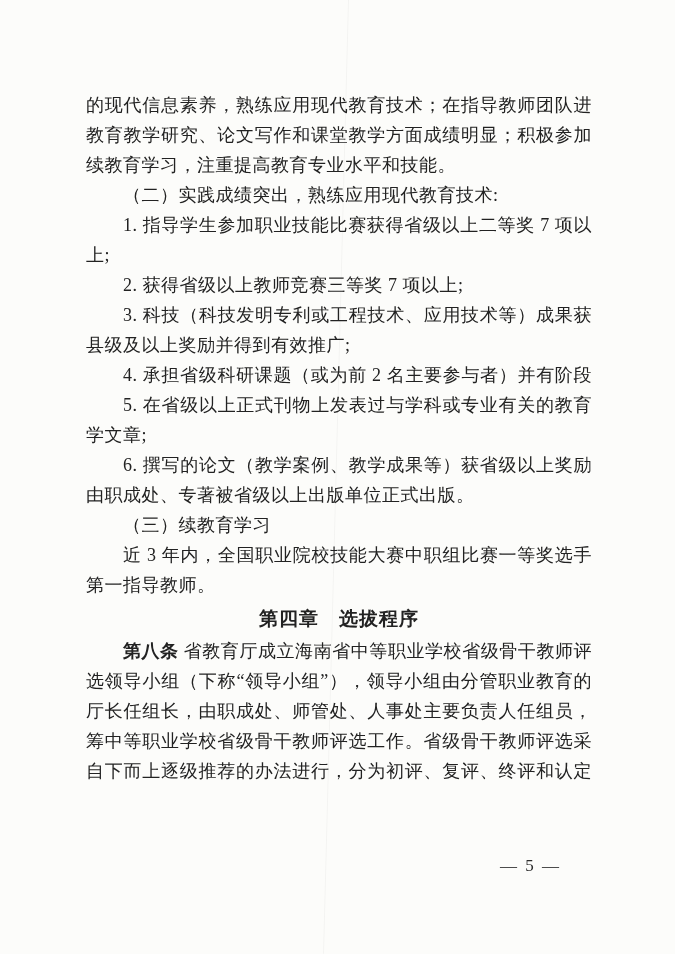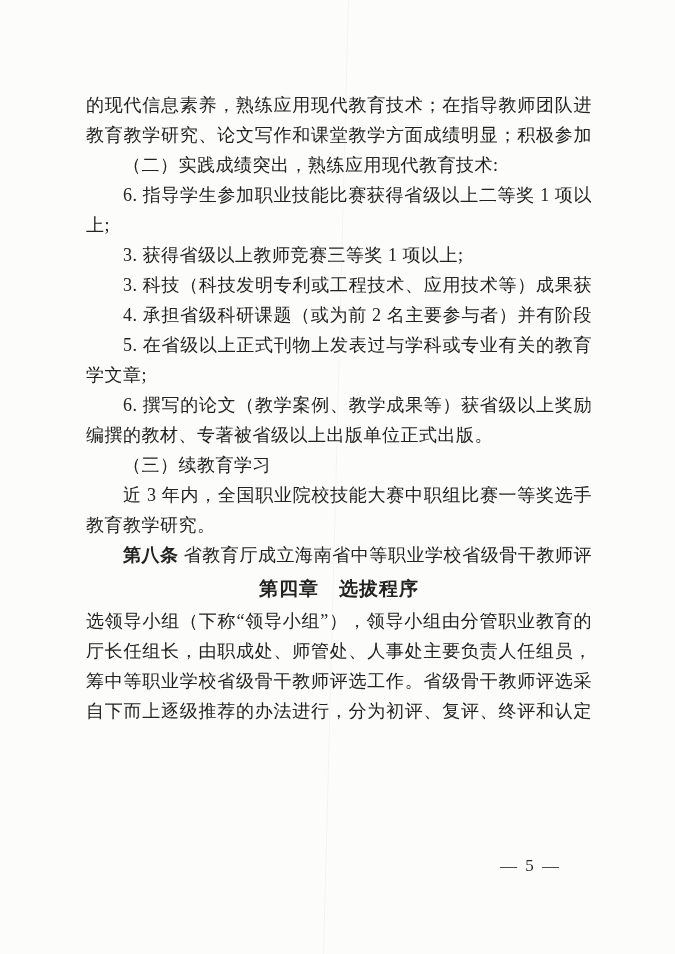--- a/index.html
+++ b/index.html
@@ -75,34 +75,36 @@
   }
 </style>
 </head>
 <body>
 
 <div class="page">
   <div class="crease"></div>
   <div class="content">
       <div class="line justify">的现代信息素养，熟练应用现代教育技术；在指导教师团队进行</div>
       <div class="line justify">教育教学研究、论文写作和课堂教学方面成绩明显；积极参加继</div>
+      <div class="line">续教育学习，注重提高教育专业水平和技能。</div>
       <div class="line indent">（二）实践成绩突出，熟练应用现代教育技术:</div>
-      <div class="line indent justify">6. 指导学生参加职业技能比赛获得省级以上二等奖 1 项以</div>
+      <div class="line indent justify">1. 指导学生参加职业技能比赛获得省级以上二等奖 7 项以</div>
       <div class="line">上;</div>
-      <div class="line indent">3. 获得省级以上教师竞赛三等奖 1 项以上;</div>
+      <div class="line indent">2. 获得省级以上教师竞赛三等奖 7 项以上;</div>
       <div class="line indent justify">3. 科技（科技发明专利或工程技术、应用技术等）成果获市</div>
+      <div class="line">县级及以上奖励并得到有效推广;</div>
       <div class="line indent justify">4. 承担省级科研课题（或为前 2 名主要参与者）并有阶段性</div>
       <div class="line indent justify">5. 在省级以上正式刊物上发表过与学科或专业有关的教育教</div>
       <div class="line">学文章;</div>
       <div class="line indent justify">6. 撰写的论文（教学案例、教学成果等）获省级以上奖励或</div>
-      <div class="line">编撰的教材、专著被省级以上出版单位正式出版。</div>
+      <div class="line">由职成处、专著被省级以上出版单位正式出版。</div>
       <div class="line indent">（三）续教育学习</div>
       <div class="line indent justify">近 3 年内，全国职业院校技能大赛中职组比赛一等奖选手的</div>
-      <div class="line">教育教学研究。</div>
+      <div class="line">第一指导教师。</div>
+      <div class="line chapter-heading">第四章　选拔程序</div>
       <div class="line indent justify"><span class="lead">第八条</span> 省教育厅成立海南省中等职业学校省级骨干教师评</div>
-      <div class="line chapter-heading">第四章　选拔程序</div>
       <div class="line justify">选领导小组（下称“领导小组”），领导小组由分管职业教育的副</div>
       <div class="line justify">厅长任组长，由职成处、师管处、人事处主要负责人任组员，统</div>
       <div class="line justify">筹中等职业学校省级骨干教师评选工作。省级骨干教师评选采用</div>
       <div class="line justify">自下而上逐级推荐的办法进行，分为初评、复评、终评和认定四</div>
     </div>
   <div class="page-number">— 5 —</div>
 </div>
 
 </body></html>

